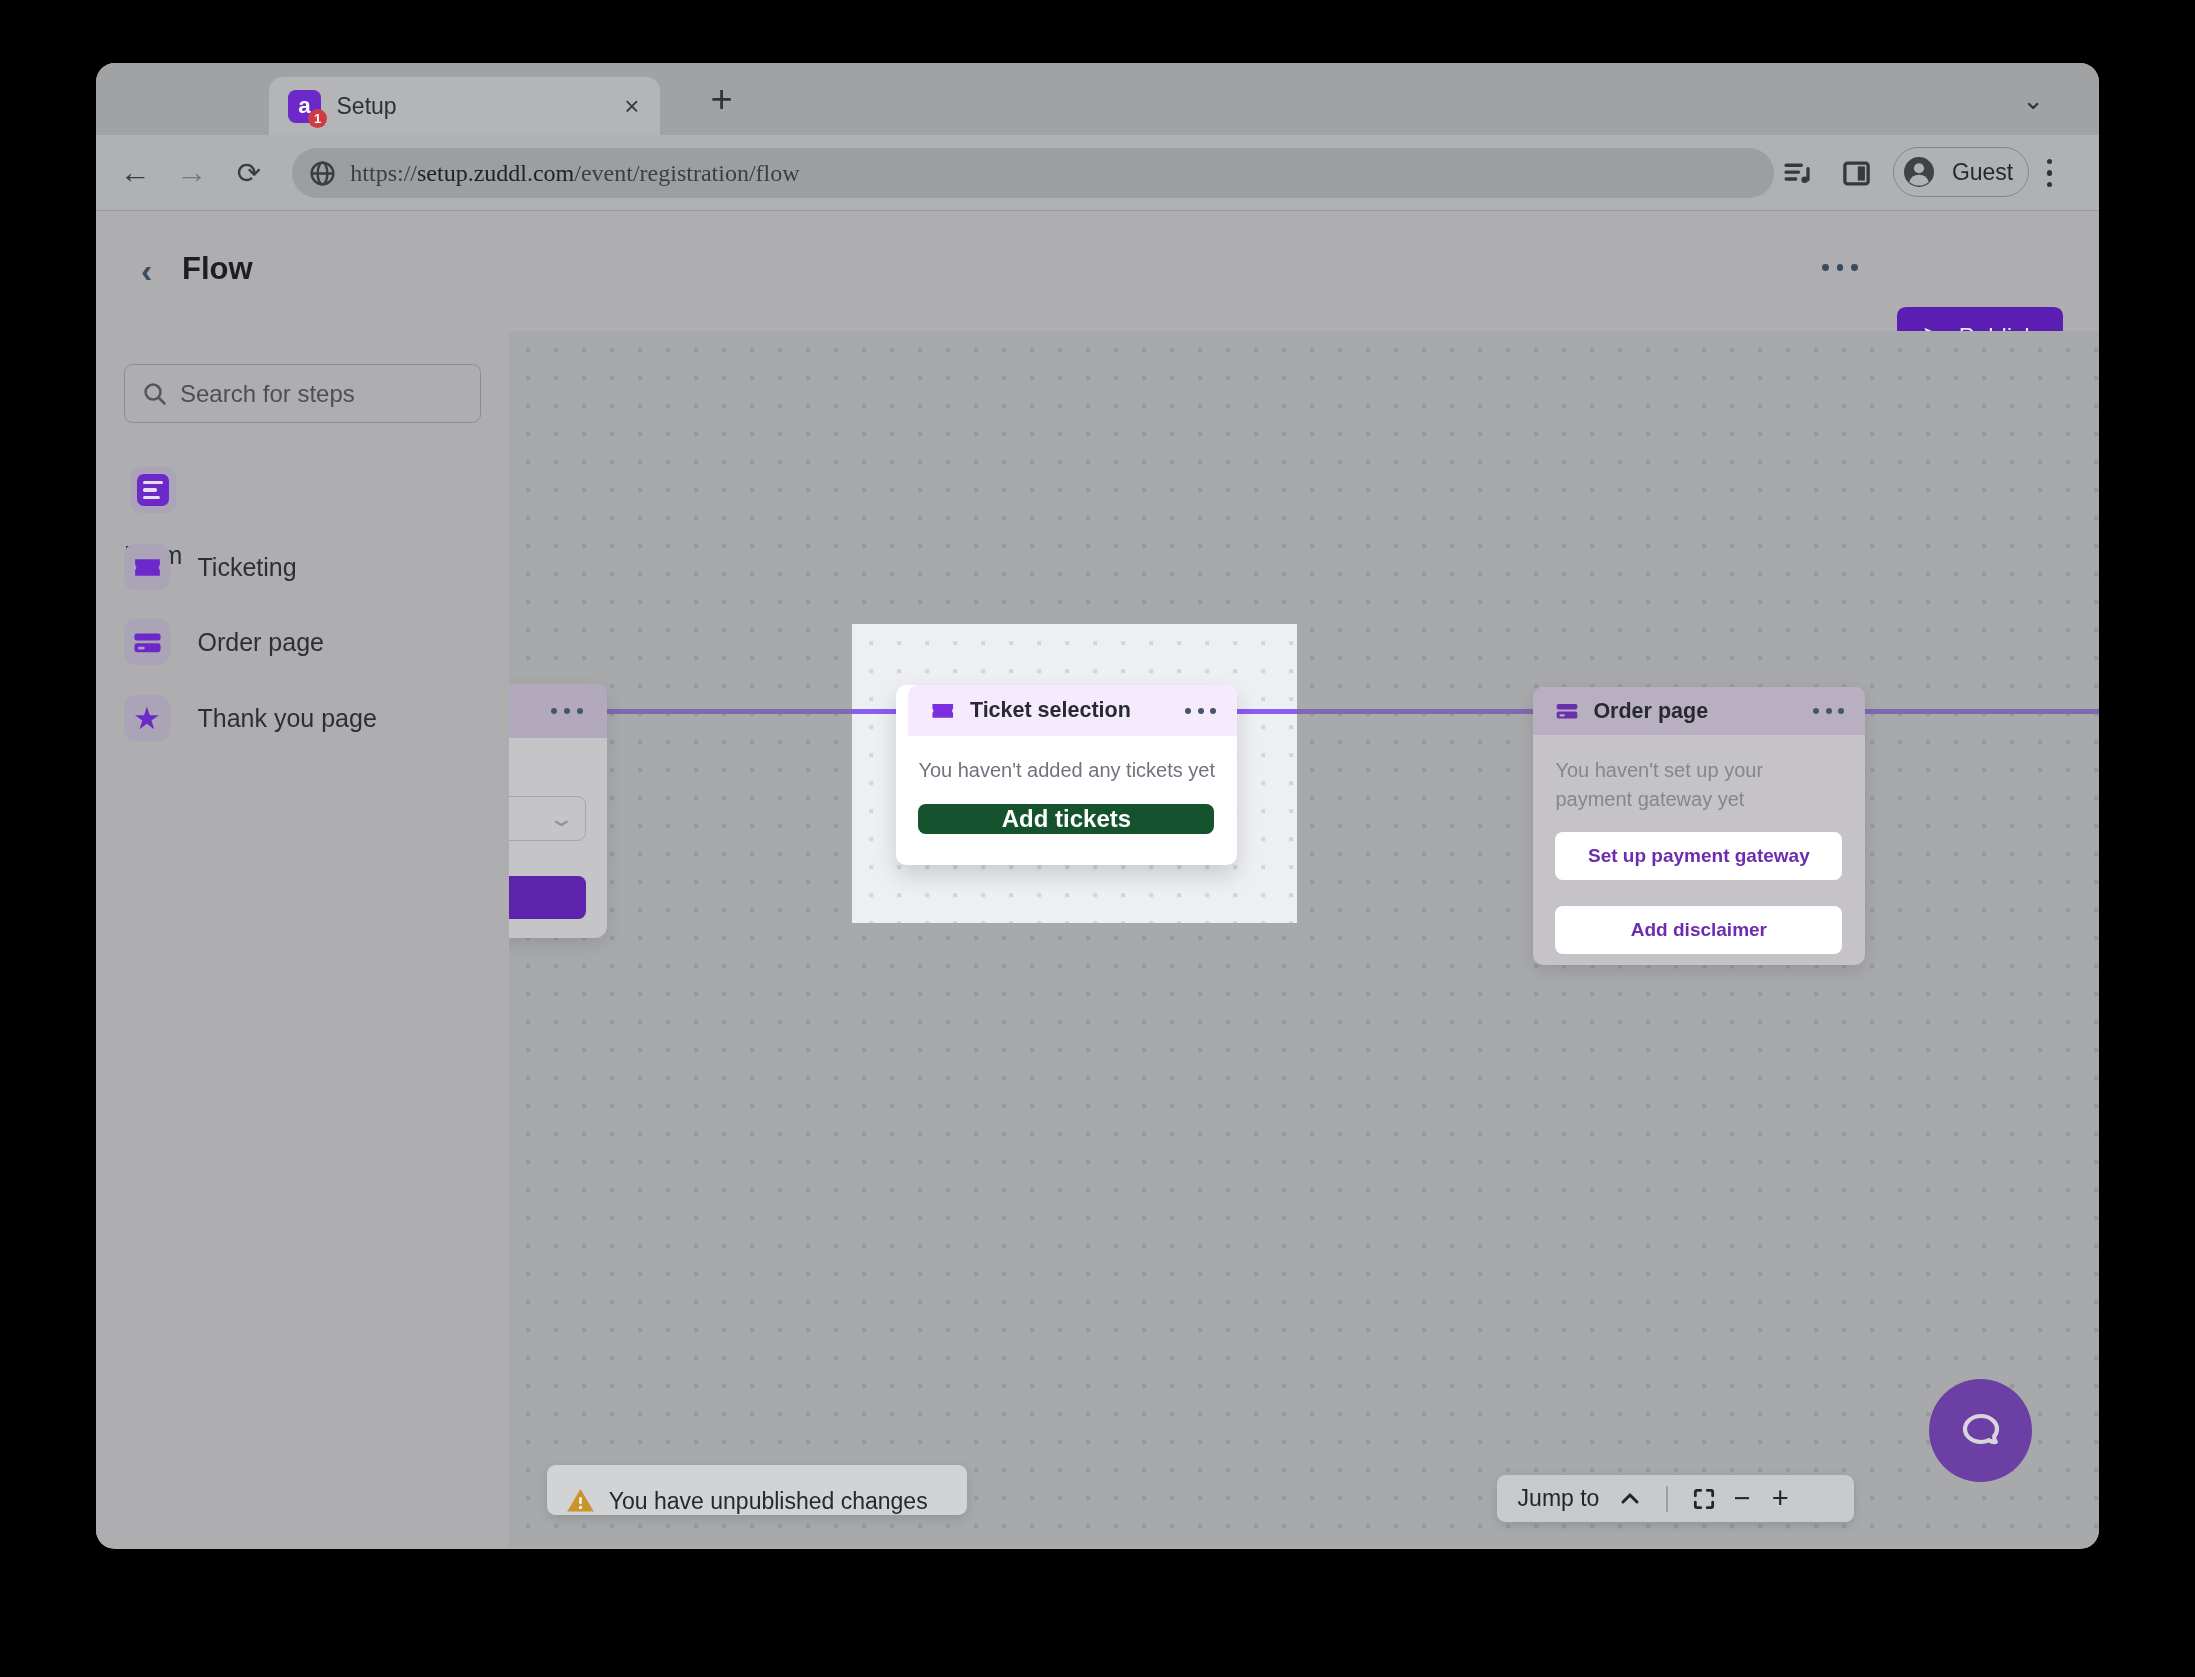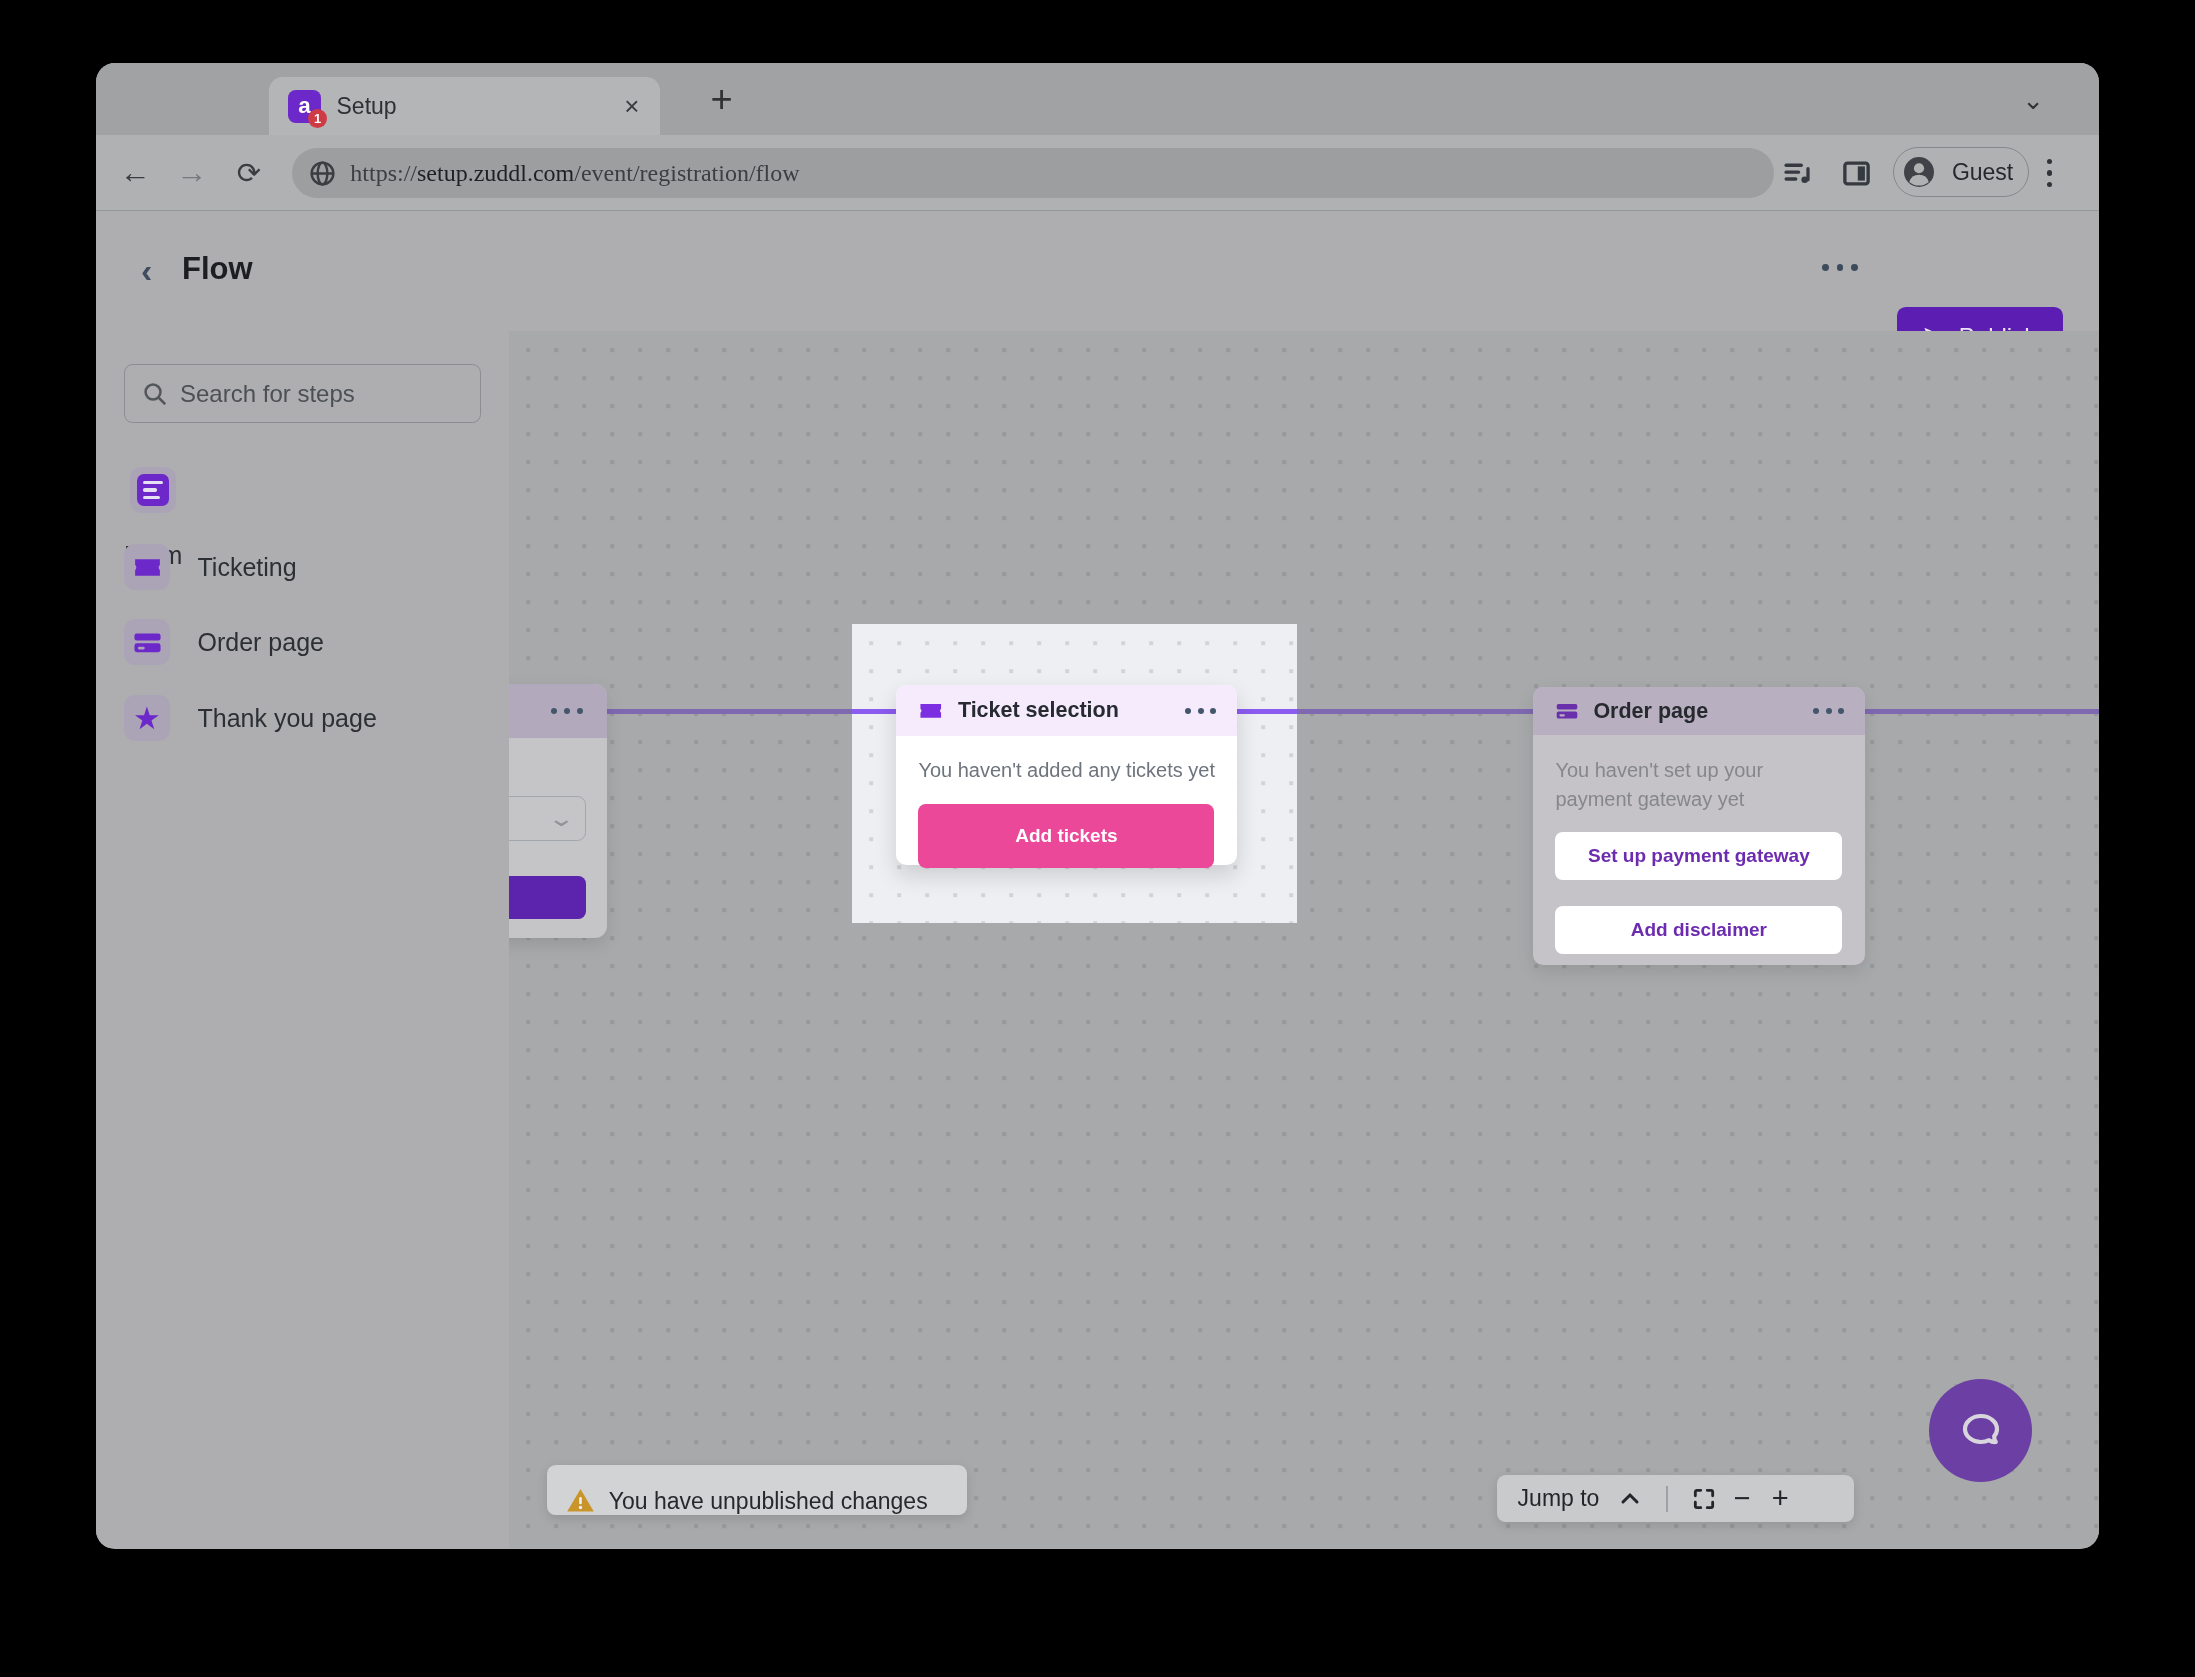--- a/index.html
+++ b/index.html
@@ -73,25 +73,25 @@
   .kebab-h i { width:6px; height:6px; border-radius:50%; background:#44566b; }
 
   
   .node-form { left:-238px; top:353px; width:336px; height:254px; background:#c5c4c6; box-shadow:0 6.9px 17px rgba(0,0,0,.10); z-index:2; }
   .node-form .node-head { height:54px; background:#b2aabc; padding:0 24px; }
   .form-select { position:absolute; left:21.5px; top:112px; width:293px; height:45px; border:1.7px solid #a2a6ad; border-radius:8.6px; display:flex; align-items:center; justify-content:flex-end; }
   .form-select .chev { margin-right:13.8px; font-size:22.4px; color:#8f949b; transform:scaleX(1.5); }
   .form-cta { position:absolute; left:21.5px; top:192px; width:293px; height:43px; background:#5c23ad; border:none; border-radius:7.7px; }
 
   
-  .node-ticket { left:387px; top:354px; width:341px; height:180px; background:#ffffff; border-radius:10.3px; box-shadow:0 10.3px 22.4px rgba(0,0,0,.14); z-index:2; }
+  .node-ticket { left:387px; top:354px; width:341px; height:180px; background:#ffffff; border-radius:10.3px; box-shadow:0 10.3px 22.4px rgba(0,0,0,.14); z-index:2;padding-left:12px; }
   .node-ticket .node-head { height:51px; background:#f5ebfd; border-radius:10.3px 10.3px 0 0; padding:0 20.6px; gap:13.8px; }
   .node-title { font-size:21.5px; font-weight:bold; color:#272b31; }
   .node-ticket .empty-text { position:absolute; left:22.4px; top:74px; font-size:20px; color:#6e747d; }
-  .ticket-cta { position:absolute; left:22.4px; top:119px; width:296px; height:64px; background:#ec4899; border:none; border-radius:7.7px; color:#ffffff; font-size:19px; font-weight:bold; font-family:"Liberation Sans",sans-serif; }
+  .ticket-cta { position:absolute; left:22.4px; top:119px; width:296px; height:30px; background:#14532d; border:none; border-radius:7.7px; color:#ffffff; font-size:24px; font-weight:bold; font-family:"Liberation Sans",sans-serif; }
 
   
   .node-order { left:1024px; top:356px; width:332px; height:278px; background:#c5c3c7; border-radius:10.3px; box-shadow:0 6.9px 17px rgba(0,0,0,.10); z-index:2; }
   .node-order .node-head { height:48px; background:#b8afc1; border-radius:10.3px 10.3px 0 0; padding:0 20.6px; gap:13.8px; }
   .node-order .node-title { color:#26292e; }
   .node-order .empty-text { position:absolute; left:22.4px; top:69px; width:284px; font-size:20px; line-height:29px; color:#85878c; }
   .order-btn { position:absolute; left:22.4px; width:287px; height:48px; background:#ffffff; border:none; border-radius:7.7px; color:#6d2cb0; font-size:19px; font-weight:bold; font-family:"Liberation Sans",sans-serif; }
   .order-btn.b1 { top:145px; } .order-btn.b2 { top:219px; }
 
   

